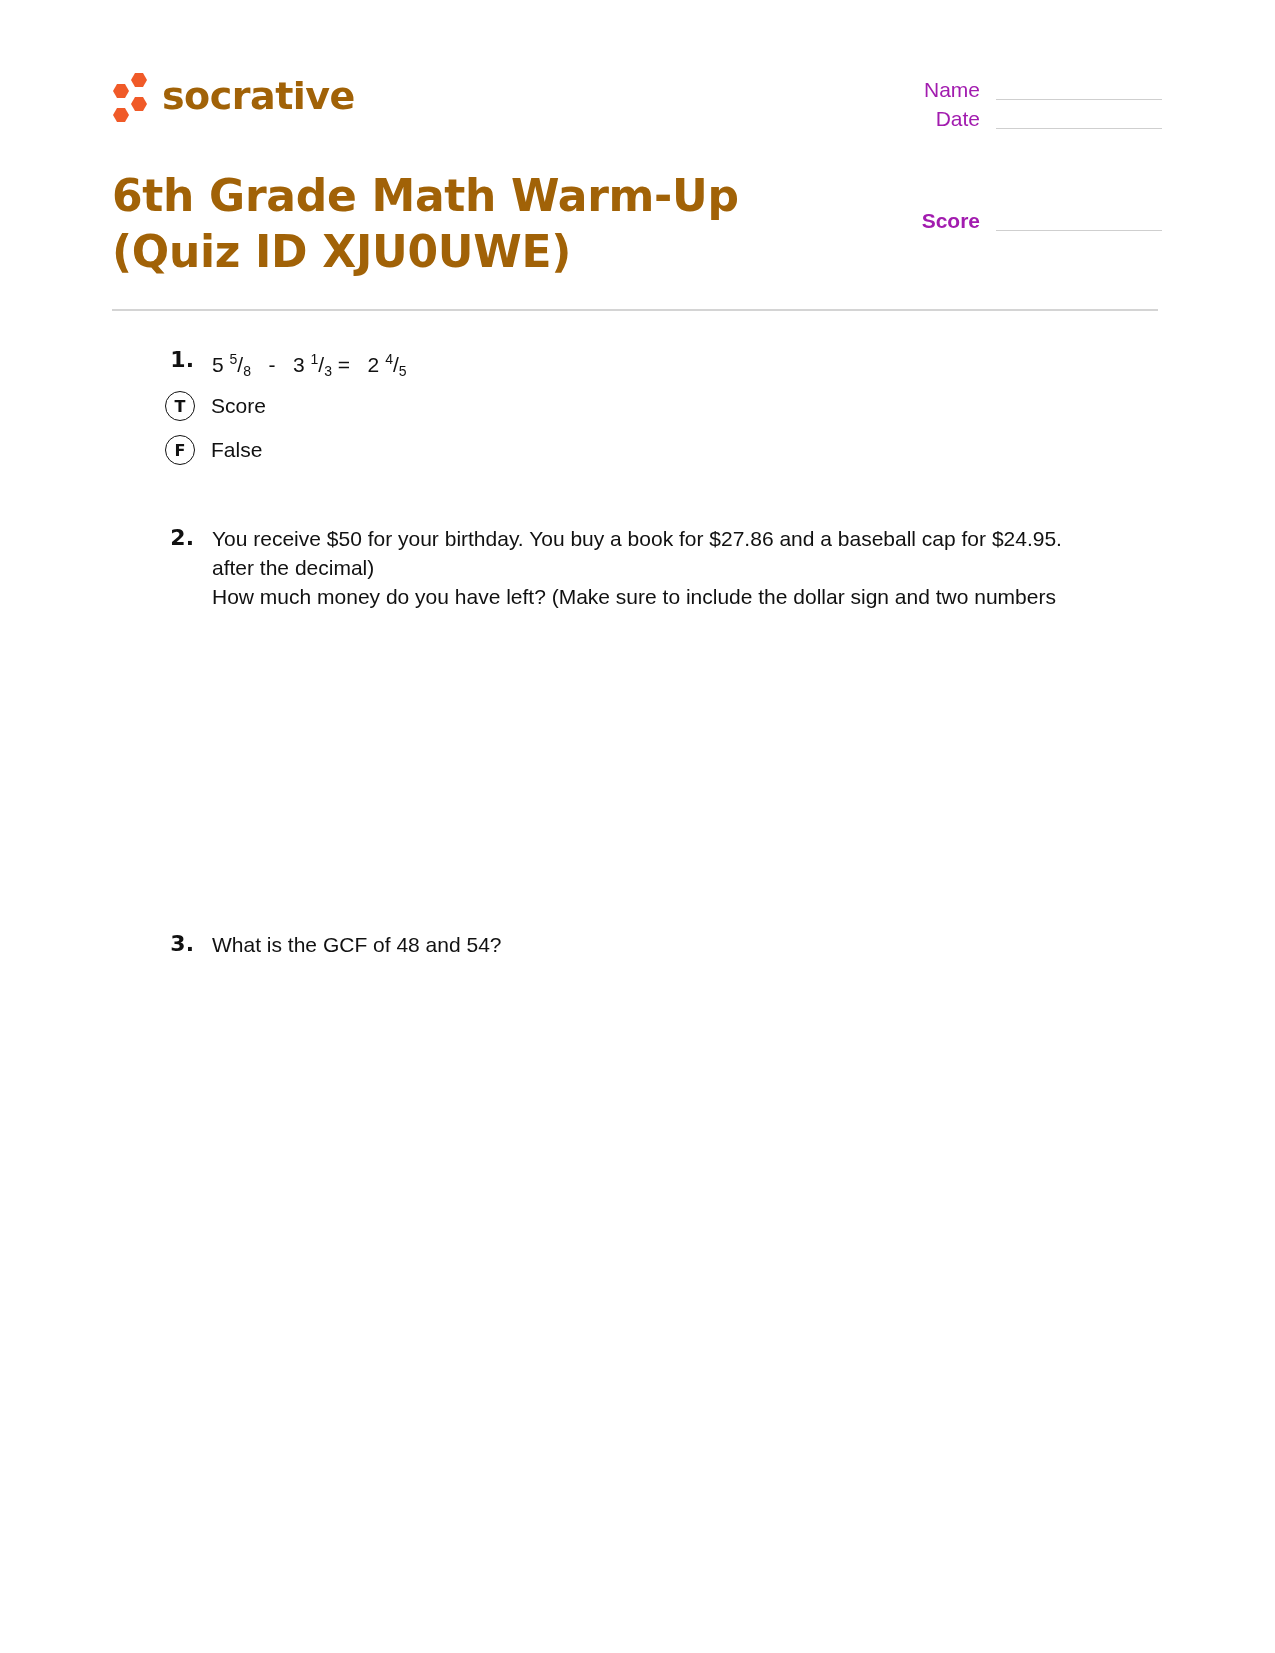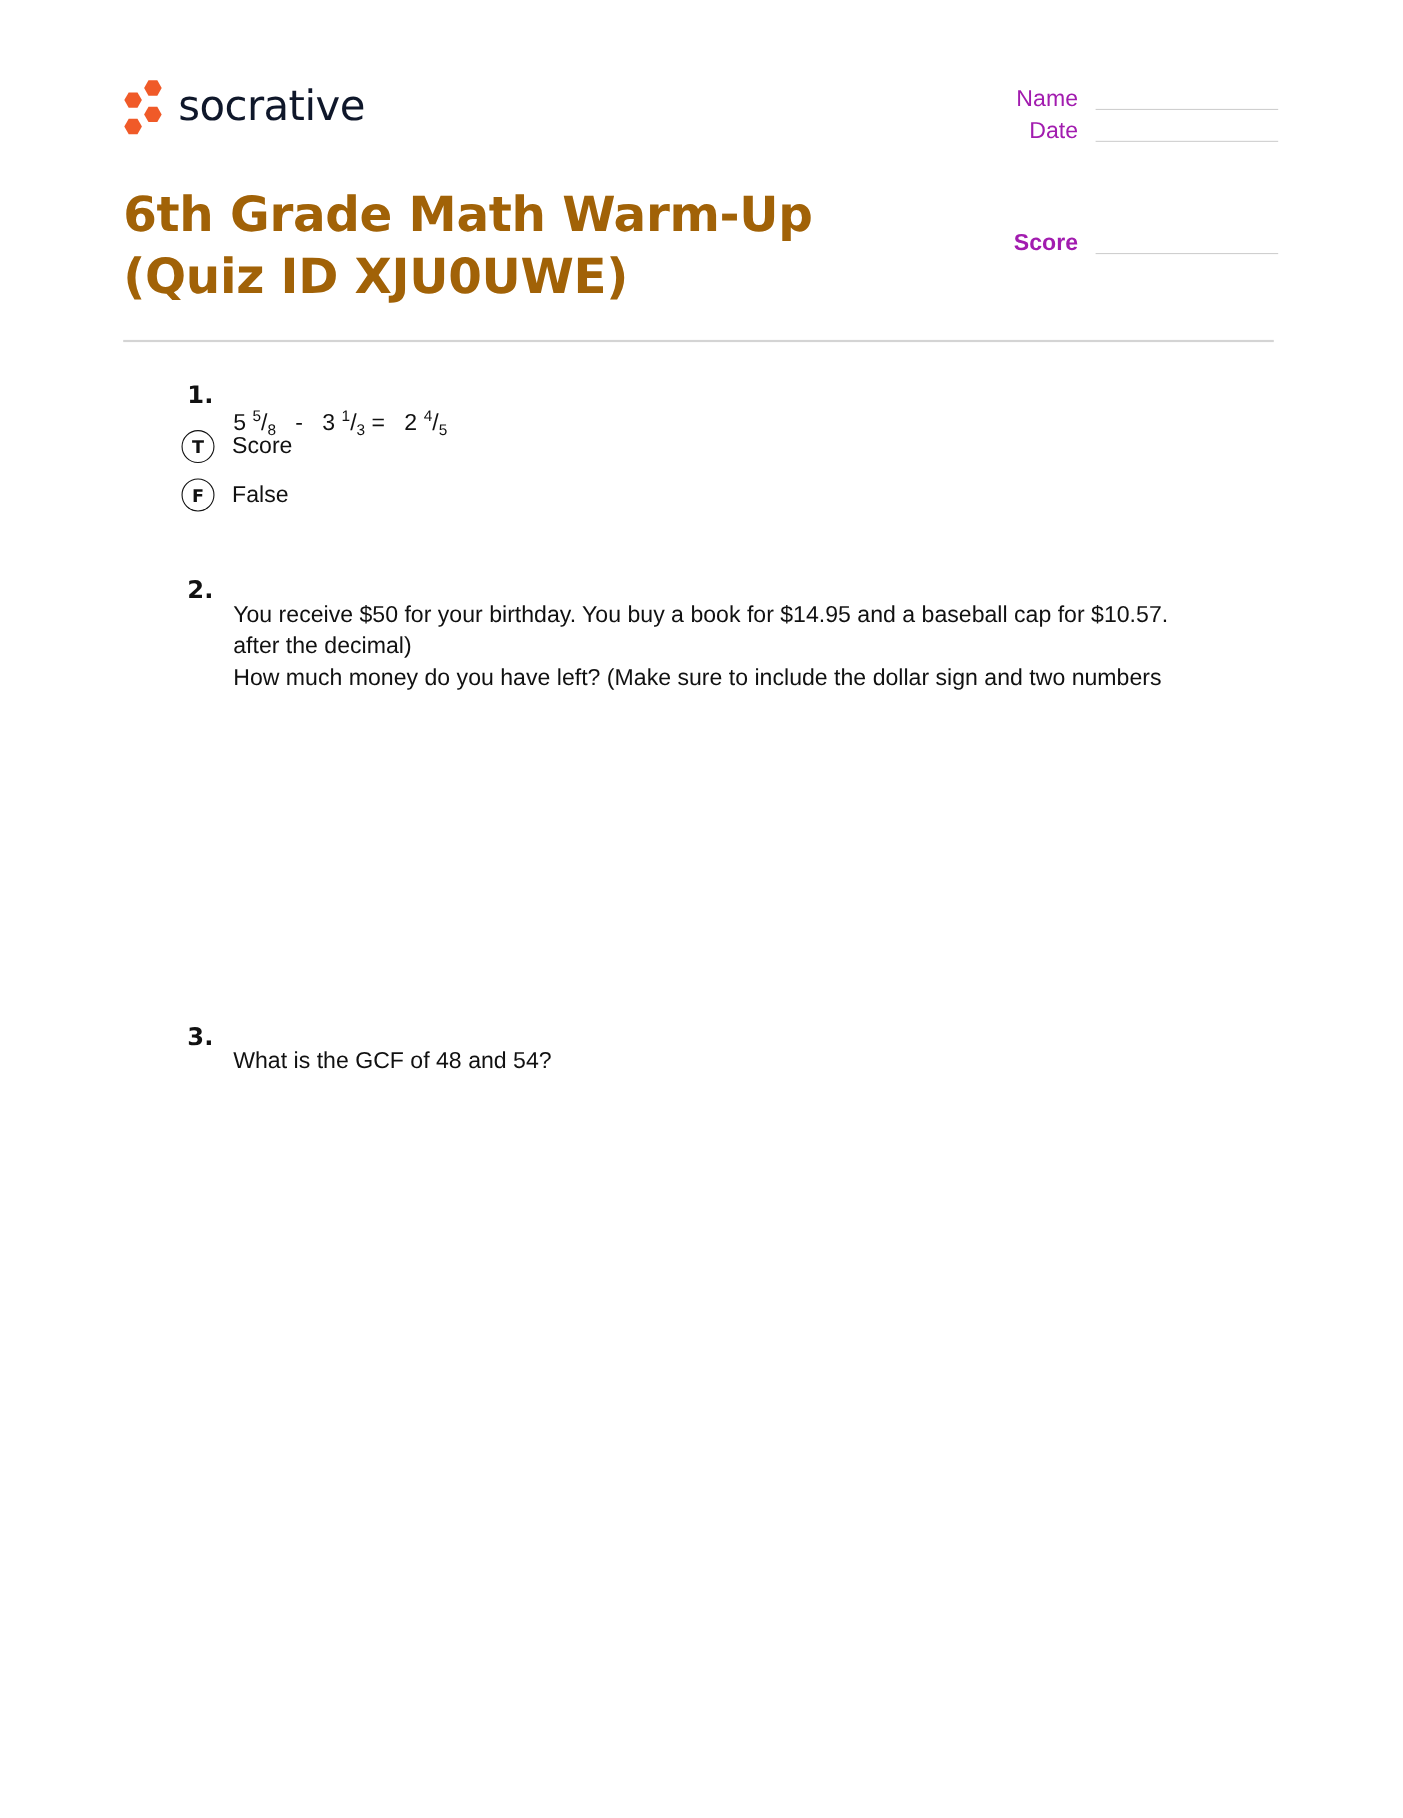--- a/index.html
+++ b/index.html
@@ -19,23 +19,23 @@
 
     
     .logo { left: 112px; top: 72px; width: 240px; height: 52px; }
     .logo svg { position: absolute; left: 0; top: 0; }
     .logo-text {
       position: absolute;
       left: 50px;
       top: 2px;
       font-family: "DejaVu Sans", sans-serif;
       font-size: 38px;
-      font-weight: normal;
+      font-weight: bold;
       letter-spacing: -0.5px;
-      color: #0f172a;
+      color: #a16207;
       line-height: 44px;
     }
 
     
     .field-label {
       position: absolute;
       width: 120px;
       text-align: right;
       font-size: 21px;
       color: #a21caf;
@@ -79,21 +79,20 @@
       font-size: 22px;
       line-height: 28px;
       color: #111111;
     }
     .q-text {
       position: absolute;
       left: 212px;
       font-size: 21px;
       line-height: 29px;
       color: #111111;
-      margin-top: 20px;
     }
     .frac sup { font-size: 14px; vertical-align: 8px; line-height: 0; }
     .frac sub { font-size: 14px; vertical-align: -4px; line-height: 0; }
     .frac .slash { font-size: 21px; }
 
     .option {
       position: absolute;
       left: 165px;
       height: 34px;
       display: flex;
@@ -168,21 +167,21 @@
   </div>
   <div class="option" style="top:433px;">
     <span class="option-bubble">F</span>
     <span class="option-label">False</span>
   </div>
 </div>
 
 <div>
   <span class="q-num" style="left:160px; top:524px;">2.</span>
   <div class="q-text" style="top:524px; width:960px;">
-    <div>You receive $50 for your birthday. You buy a book for $14.95 and a baseball cap for $10.57.</div>
+    <div>You receive $50 for your birthday. You buy a book for $27.86 and a baseball cap for $24.95.</div>
     <div>after the decimal)</div>
     <div>How much money do you have left? (Make sure to include the dollar sign and two numbers</div>
   </div>
   <div class="abs" style="left:212px; top:620px; width:940px; height:300px;"></div>
 </div>
 
 <div>
   <span class="q-num" style="left:160px; top:930px;">3.</span>
   <span class="q-text" style="top:930px;">What is the GCF of 48 and 54?</span>
   <div class="abs" style="left:212px; top:975px; width:940px; height:400px;"></div>

